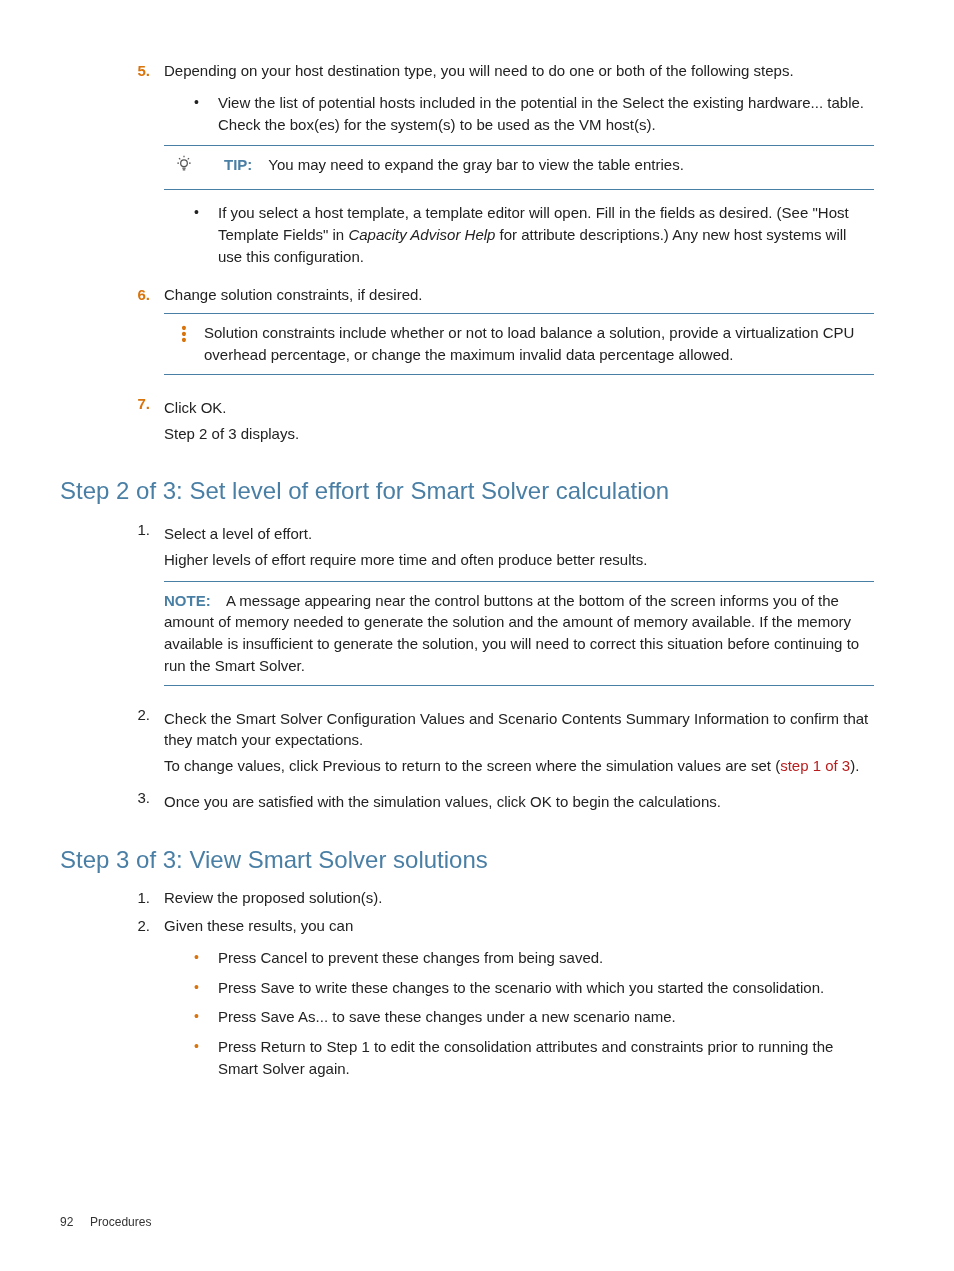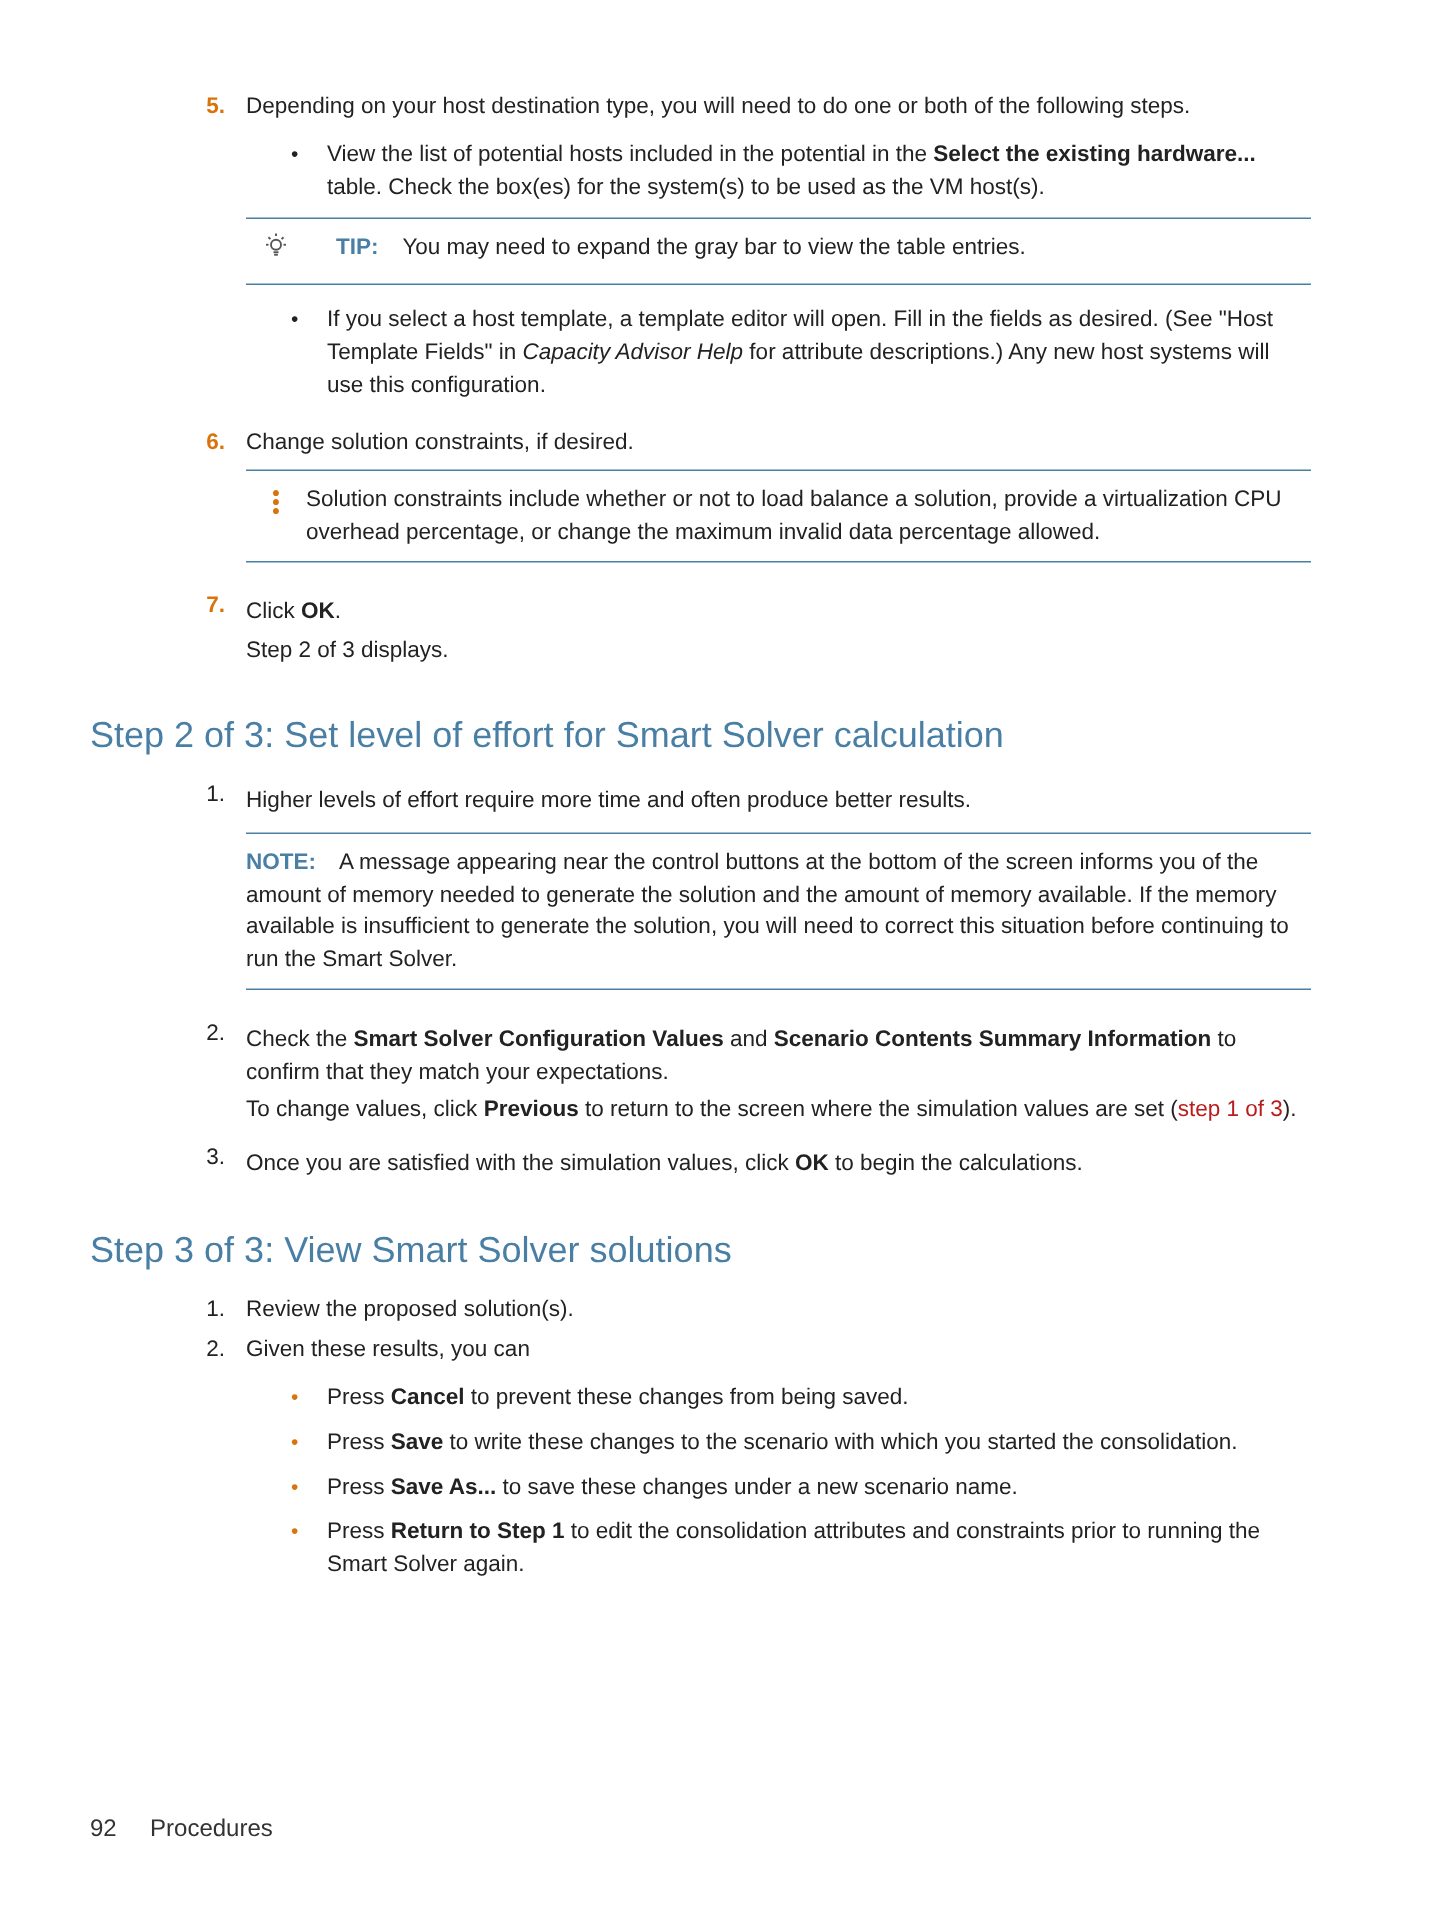--- a/index.html
+++ b/index.html
@@ -31,27 +31,27 @@
     display: flex;
   }
   .callout-icon { width: 40px; flex-shrink: 0; text-align: center; color: #555; font-size: 18px; }
   .callout-body { flex: 1; }
   .tip-label { color: #4a7fa5; font-weight: bold; margin-right: 12px; margin-left: 20px; }
   .note-label { color: #4a7fa5; font-weight: bold; margin-right: 12px; }
   .vert-dots { color: #d9730b; font-weight: bold; letter-spacing: 0; font-size: 14px; line-height: 0.4; }
   .h-blue { color: #4a7fa5; font-size: 24px; font-weight: normal; margin: 26px 0 10px 0; }
   .link-blue { color: #b91c1c; }
   .italic { font-style: italic; }
-  .bold { font-weight: bold; }
+  .bold { font-weight: normal; }
   .indent-block2 { margin-left: 50px; }
   .footer {
     position: fixed;
     bottom: 40px;
     left: 60px;
-    font-size: 16px;
+    font-size: 12px;
     color: #333;
   }
   p { margin: 4px 0; }
 </style>
 </head>
 <body>
 
 <div class="indent-block2">
 <ol class="ol-main">
 
@@ -127,20 +127,21 @@
 </div>
 
 <h3 class="h-blue">Step 2 of 3: Set level of effort for Smart Solver calculation</h3>
 
 <div class="indent-block2">
 <ol class="ol-main">
 
   <li>
     <div class="num-col num-black">1.</div>
     <div class="body-col">
+      <p>Select a level of effort.</p>
       <p>Higher levels of effort require more time and often produce better results.</p>
 
       <div class="callout">
         <div class="callout-body">
           <span class="note-label">NOTE:</span>
           <span>A message appearing near the control buttons at the bottom of the screen informs you of the amount of memory needed to generate the solution and the amount of memory available. If the memory available is insufficient to generate the solution, you will need to correct this situation before continuing to run the Smart Solver.</span>
         </div>
       </div>
     </div>
   </li>

